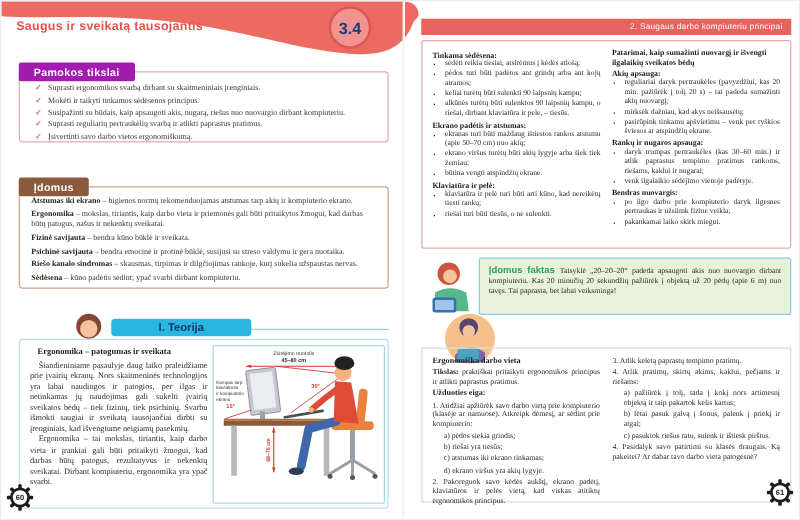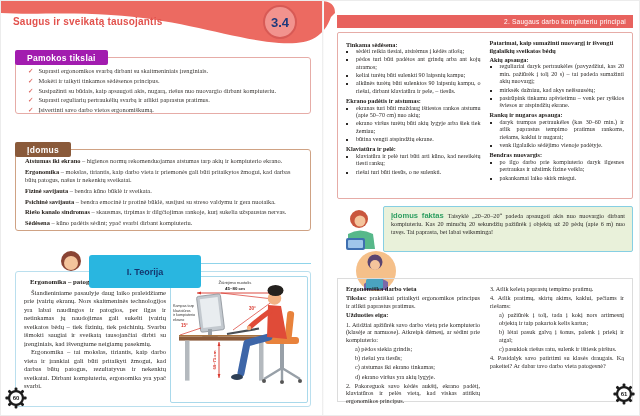--- a/index.html
+++ b/index.html
@@ -20,21 +20,21 @@
   .tab.brown{background:#8a5a3a}
   .framebox{position:absolute;background:#fff;border-radius:3px}
   .goalsbox{left:14px;top:56px;width:296px;height:57px;border:1px solid #e6aca7;padding:9px 8px 0 12px}
   .goal{display:flex;gap:5px;font-size:6.4px;line-height:7.2px;margin-bottom:2.6px;color:#3c3835}
   .chk{color:#e0736d;font-weight:bold;font-size:6.5px;flex:0 0 auto}
   .conceptbox{left:14px;top:148px;width:296px;height:82px;border:1px solid #cfa284;padding:7px 9px 0 9px}
   .entry{font-size:6.4px;line-height:8.2px;margin-bottom:2.6px;color:#3c3835}
   .entry b{color:#29231e}
   .banner{position:absolute;z-index:3;display:flex;align-items:center;justify-content:center;
           font-family:"Liberation Sans",sans-serif;font-weight:bold;border-radius:3px}
-  .banner.cyan{left:88px;top:254px;width:112px;height:33px;background:#29b6e0;color:#14366e;font-size:9px}
+  .banner.cyan{left:88px;top:254px;width:112px;height:14px;background:#29b6e0;color:#14366e;font-size:9px}
   .cyanline{left:198px;top:262px;width:112px;height:1px;background:#8fd4ea}
   .theorybox{left:14px;top:270px;width:296px;height:136px;border:1px solid #badfee}
   .th-text{position:absolute;left:8px;top:6px;width:142px;font-size:6.6px;line-height:8.5px;
            text-align:justify;color:#2e2b29}
   .th-text h3{font-size:6.8px;margin:0 0 2px 6px;color:#1f1c1a}
   .th-text p{text-indent:7px}
   .illus{position:absolute;left:154px;top:4px;width:138px;height:127px;border:1px solid #a9d9eb;border-radius:2px;background:#fff}
   
   .pr{left:324px;top:0;width:316px;height:416px}
   .band{position:absolute;left:12px;top:14px;width:296px;height:13px;background:#e8625e;

